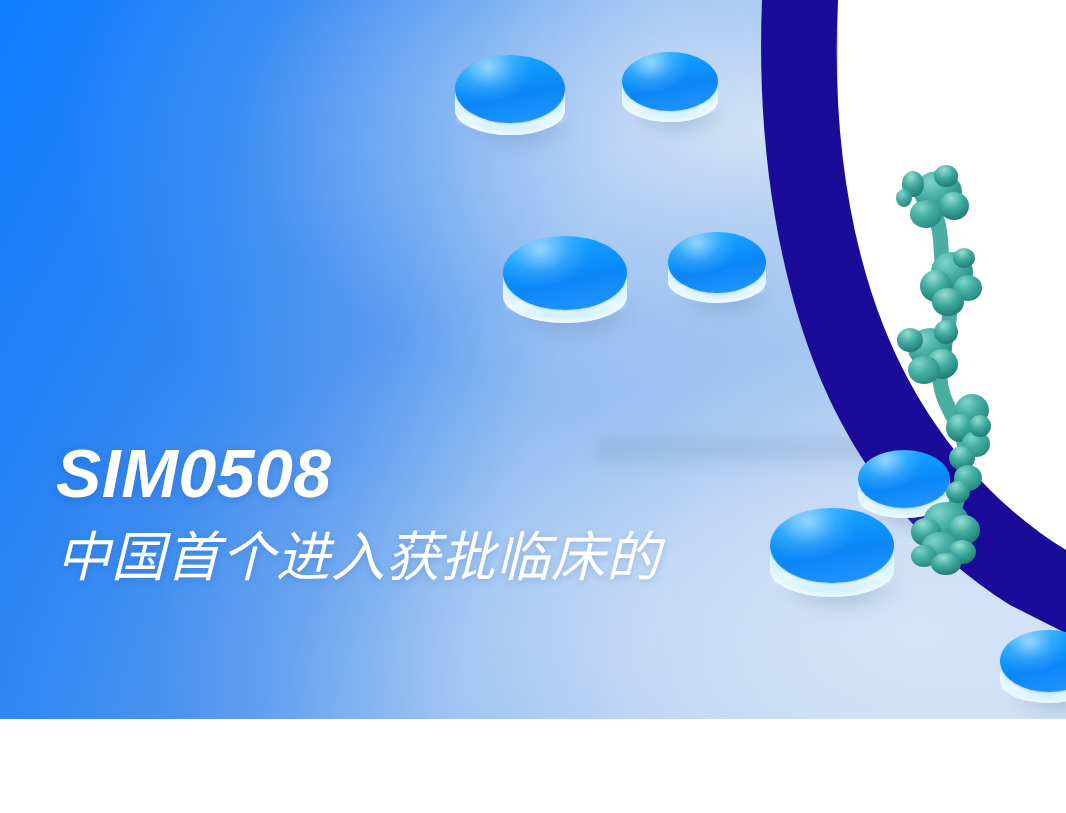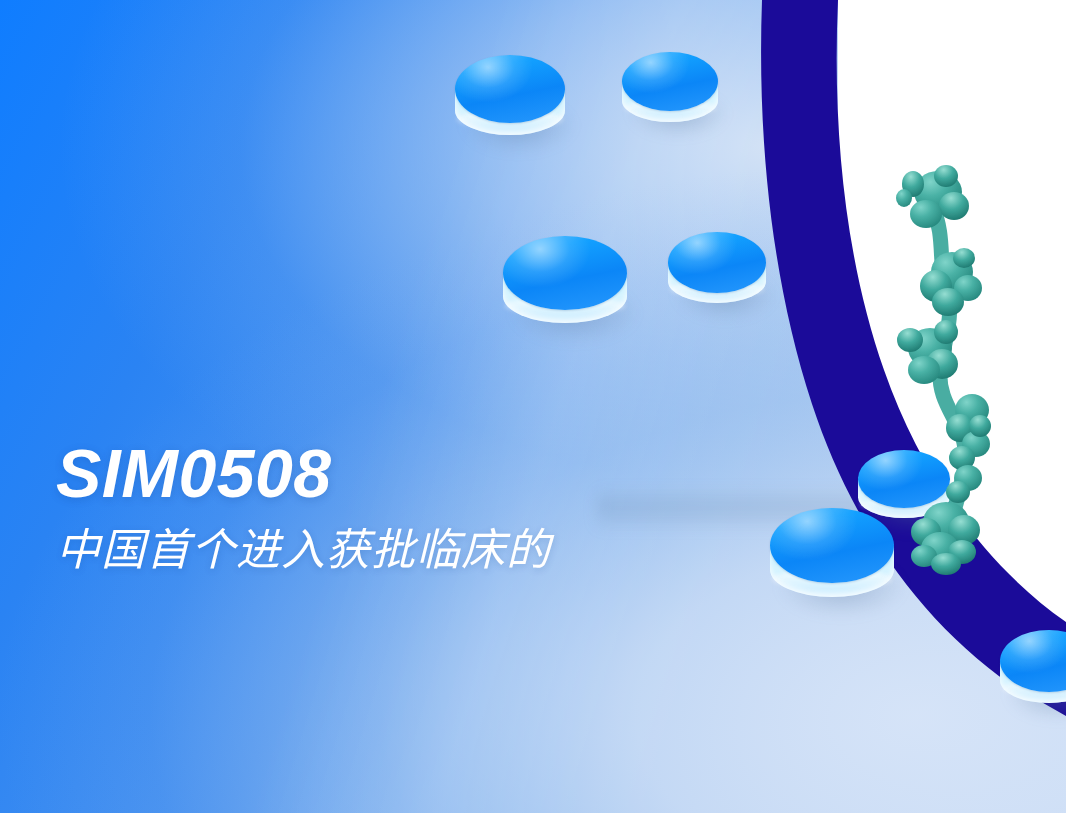--- a/index.html
+++ b/index.html
@@ -4,21 +4,21 @@
 <title>SIM0508</title>
 <style>
   html, body {
     margin: 0;
     padding: 0;
     background: #ffffff;
   }
   #poster {
     position: relative;
     width: 1066px;
-    height: 813px;
+    height: 719px;
     overflow: hidden;
     font-family: "Liberation Sans", "DejaVu Sans", sans-serif;
     background: #3d86ec;
     isolation: isolate;
   }
 
   
   .bg-base {
     position: absolute;
     inset: 0;
@@ -125,21 +125,21 @@
     line-height: 1.05;
     font-weight: 700;
     font-style: italic;
     letter-spacing: 0.5px;
     color: #ffffff;
     text-shadow: 0 2px 8px rgba(12,60,140,0.22);
     white-space: nowrap;
   }
   .subtitle {
     margin: 10px 0 0 0;
-    font-size: 44px;
+    font-size: 54px;
     line-height: 1.42;
     font-weight: 400;
     font-style: italic;
     color: #ffffff;
     letter-spacing: 1px;
     text-shadow: 0 2px 7px rgba(12,60,140,0.20);
   }
   .subtitle .line { display: block; white-space: nowrap; }
 </style>
 </head>

